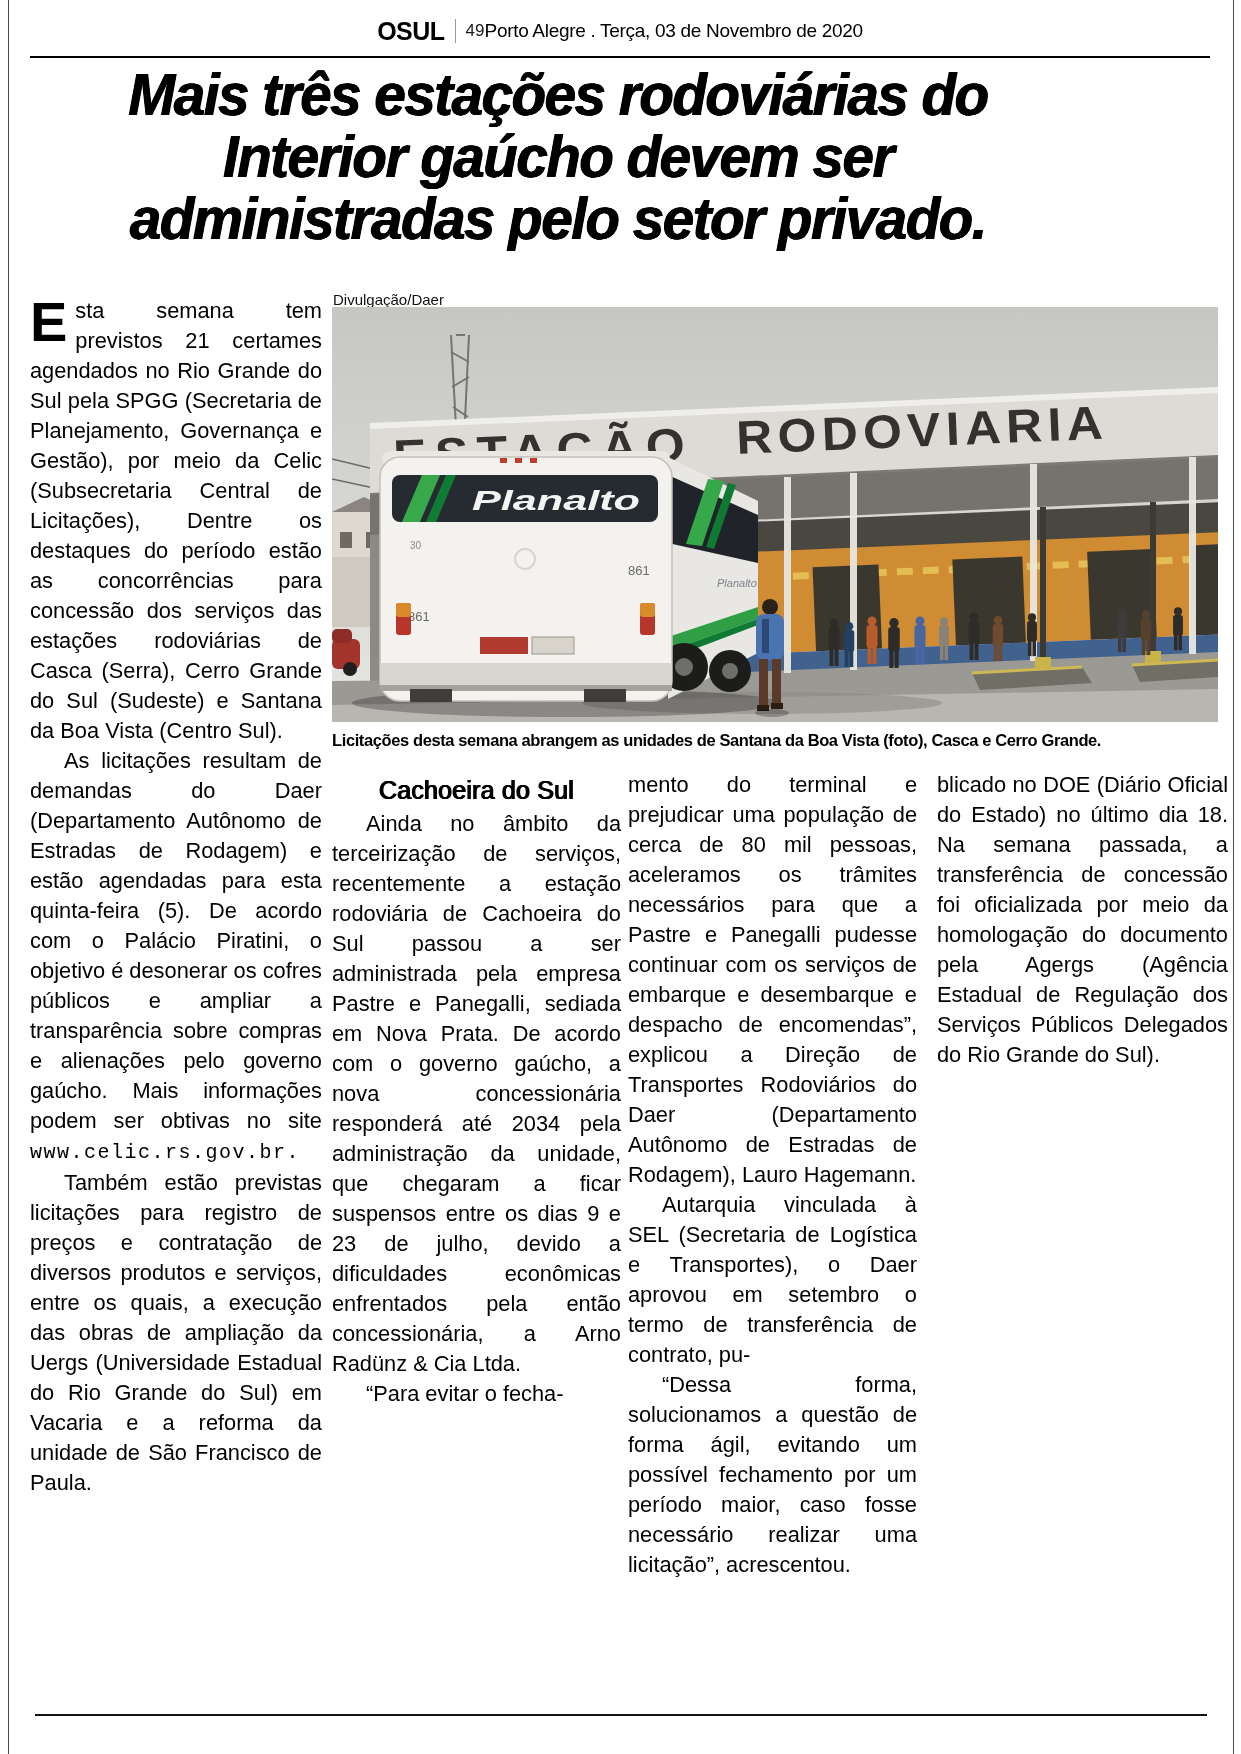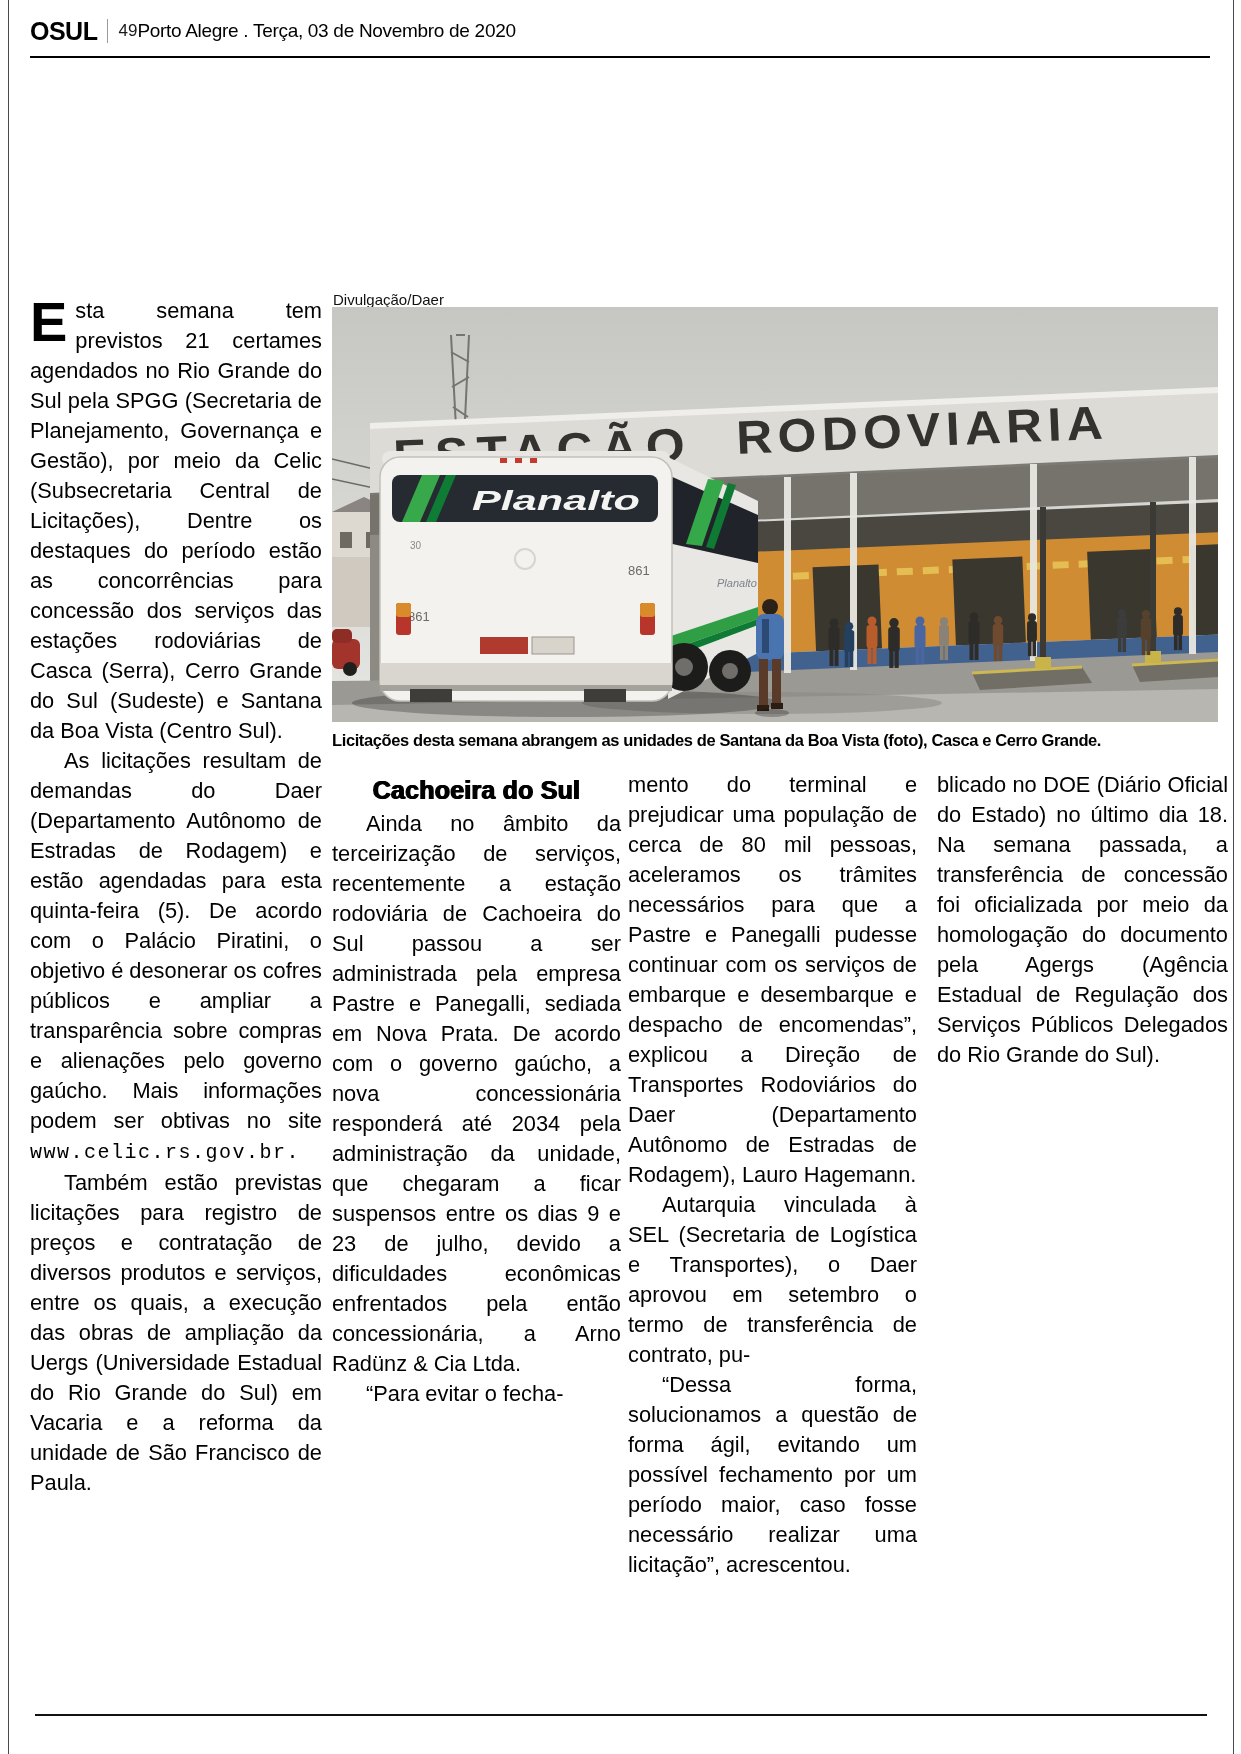--- a/index.html
+++ b/index.html
@@ -4,41 +4,41 @@
 <style>
   html,body{margin:0;padding:0;background:#ffffff;}
   .page{position:relative;width:1241px;height:1754px;background:#fff;overflow:hidden;
         font-family:"Liberation Sans",sans-serif;color:#000;}
   .frame-line{position:absolute;top:0;bottom:0;width:1px;background:#4a4a4a;}
   .frame-left{left:8px;}
   .frame-right{left:1233px;}
 
   
   .masthead{position:absolute;left:30px;top:16px;width:1180px;height:30px;
-            display:flex;align-items:center;justify-content:flex-start;}
+            display:flex;align-items:center;justify-content:center;}
   .brand-group{display:flex;align-items:center;gap:10px;}
   .brand{font-size:25px;font-weight:bold;letter-spacing:-0.5px;}
   .brand-divider{width:1px;height:24px;background:#9a9a9a;}
   .page-number{font-size:17px;color:#1a1a1a;}
   .dateline{font-size:19px;letter-spacing:-0.3px;}
   .header-rule{position:absolute;left:30px;top:56px;width:1180px;height:2px;background:#000;}
 
   
   .headline{position:absolute;left:28px;top:64px;width:1060px;text-align:center;}
   .headline-line{font-size:60px;line-height:62px;font-weight:bold;font-style:italic;
                  letter-spacing:-1.5px;transform:scaleX(0.94);transform-origin:50% 50%;
                  text-shadow:0.6px 0 0 #000,-0.6px 0 0 #000,0 0.4px 0 #000;white-space:nowrap;}
 
   
   .col{position:absolute;font-size:21.8px;line-height:30px;text-align:justify;}
   .col p{margin:0;}
   .p-indent{text-indent:34px;}
   .drop-cap{float:left;font-size:56px;line-height:47px;font-weight:bold;
             padding:2px 8px 0 0;}
-  .subhead{font-size:25px;font-weight:bold;text-align:center;letter-spacing:0.2px;
+  .subhead{font-size:25px;font-weight:normal;text-align:center;letter-spacing:0.2px;
            margin:5px 0 4px 0 !important;text-indent:0;
            text-shadow:0.7px 0 0 #000,-0.7px 0 0 #000;}
   .mono-url{font-family:"Liberation Mono","DejaVu Sans Mono",monospace;
             font-size:20px;letter-spacing:1.5px;}
 
   #col1{left:30px;top:296px;width:292px;}
   #col2{left:332px;top:770px;width:289px;}
   #col3{left:628px;top:770px;width:289px;}
   #col4{left:925px;top:770px;width:291px;margin-left:12px;}
 
@@ -64,20 +64,25 @@
   <div class="masthead">
     <div class="brand-group">
       <span class="brand">OSUL</span>
       <span class="brand-divider"></span>
       <span class="page-number">49</span>
     </div>
     <span class="dateline">Porto Alegre . Terça, 03 de Novembro de 2020</span>
   </div>
   <div class="header-rule"></div>
 
+  <div class="headline">
+    <div class="headline-line">Mais três estações rodoviárias do</div>
+    <div class="headline-line">Interior gaúcho devem ser</div>
+    <div class="headline-line">administradas pelo setor privado.</div>
+  </div>
 
   <div class="col" id="col1">
     <p><span class="drop-cap">E</span><span>sta semana tem previstos 21 certames agendados no Rio Grande do Sul pela SPGG (Secretaria de Planejamento, Governança e Gestão), por meio da Celic (Subsecretaria Central de Licitações), Dentre os destaques do período estão as concorrências para concessão dos serviços das estações rodoviárias de Casca (Serra), Cerro Grande do Sul (Sudeste) e Santana da Boa Vista (Centro Sul).</span></p>
     <p class="p-indent"><span>As licitações resultam de demandas do Daer (Departamento Autônomo de Estradas de Rodagem) e estão agendadas para esta quinta-feira (5). De acordo com o Palácio Piratini, o objetivo é desonerar os cofres públicos e ampliar a transparência sobre compras e alienações pelo governo gaúcho. Mais informações podem ser obtivas no site</span> <span class="mono-url">www.celic.rs.gov.br.</span></p>
     <p class="p-indent">Também estão previstas licitações para registro de preços e contratação de diversos produtos e serviços, entre os quais, a execução das obras de ampliação da Uergs (Universidade Estadual do Rio Grande do Sul) em Vacaria e a reforma da unidade de São Francisco de Paula.</p>
   </div>
 
   <div class="photo-credit">Divulgação/Daer</div>
 
   <div class="photo-wrap">

